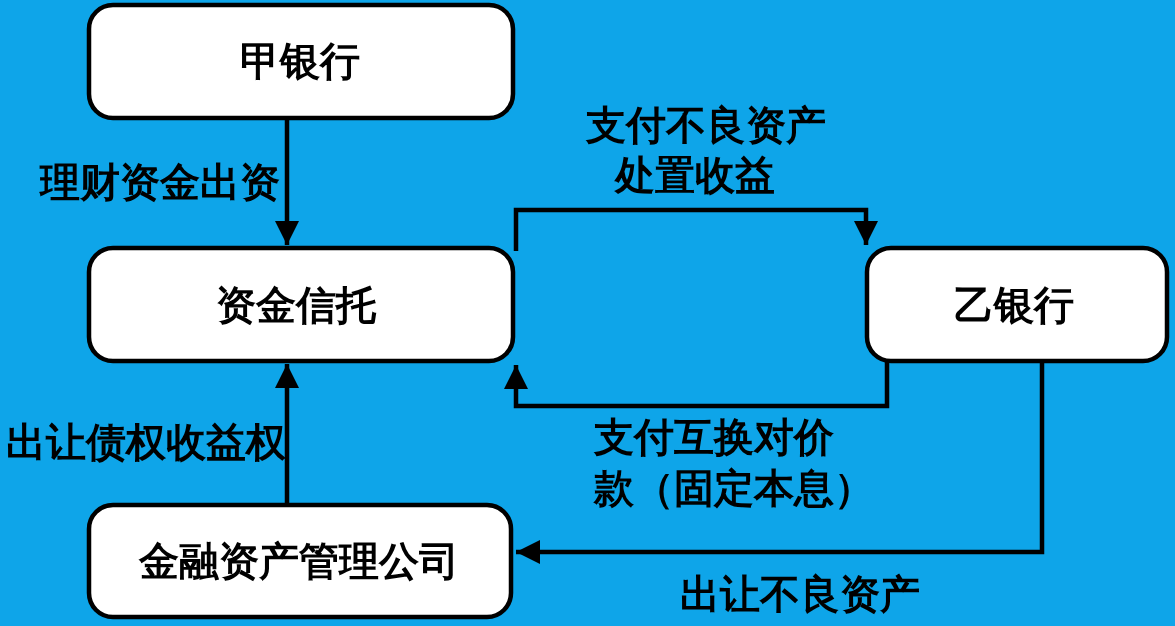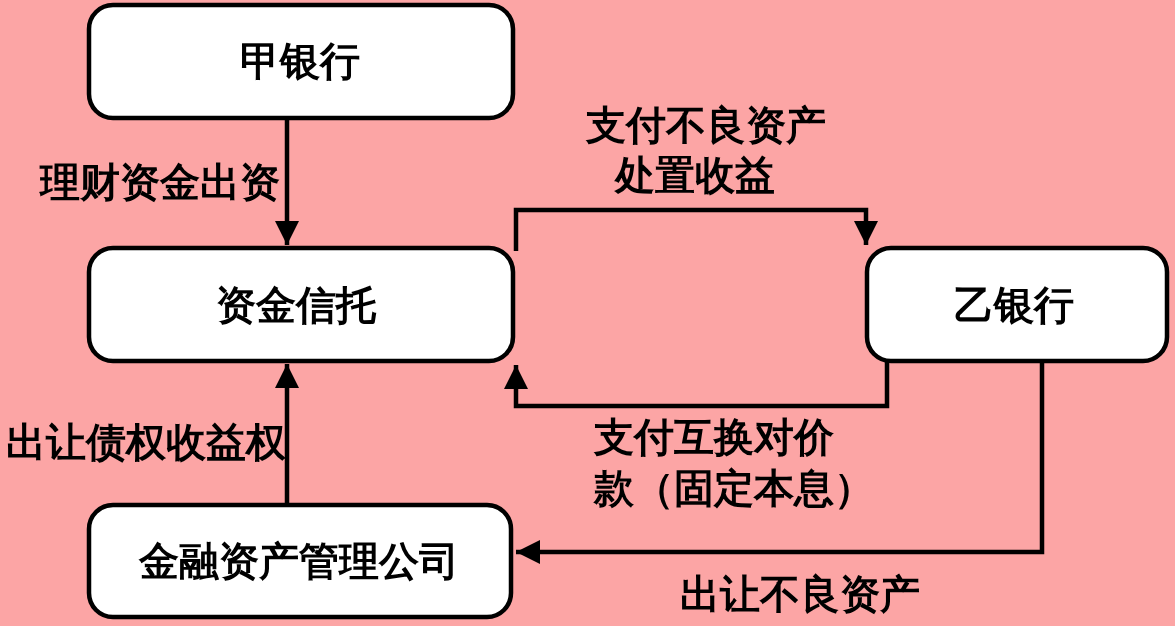--- a/index.html
+++ b/index.html
@@ -4,21 +4,21 @@
 <style>
   html, body {
     margin: 0;
     padding: 0;
     background: #ffffff;
   }
   .stage {
     position: relative;
     width: 1175px;
     height: 626px;
-    background: #fca5a5;
+    background: #0ea5e9;
     overflow: hidden;
   }
   svg {
     display: block;
     width: 1175px;
     height: 626px;
   }
   .node-box {
     fill: #ffffff;
     stroke: #000000;

